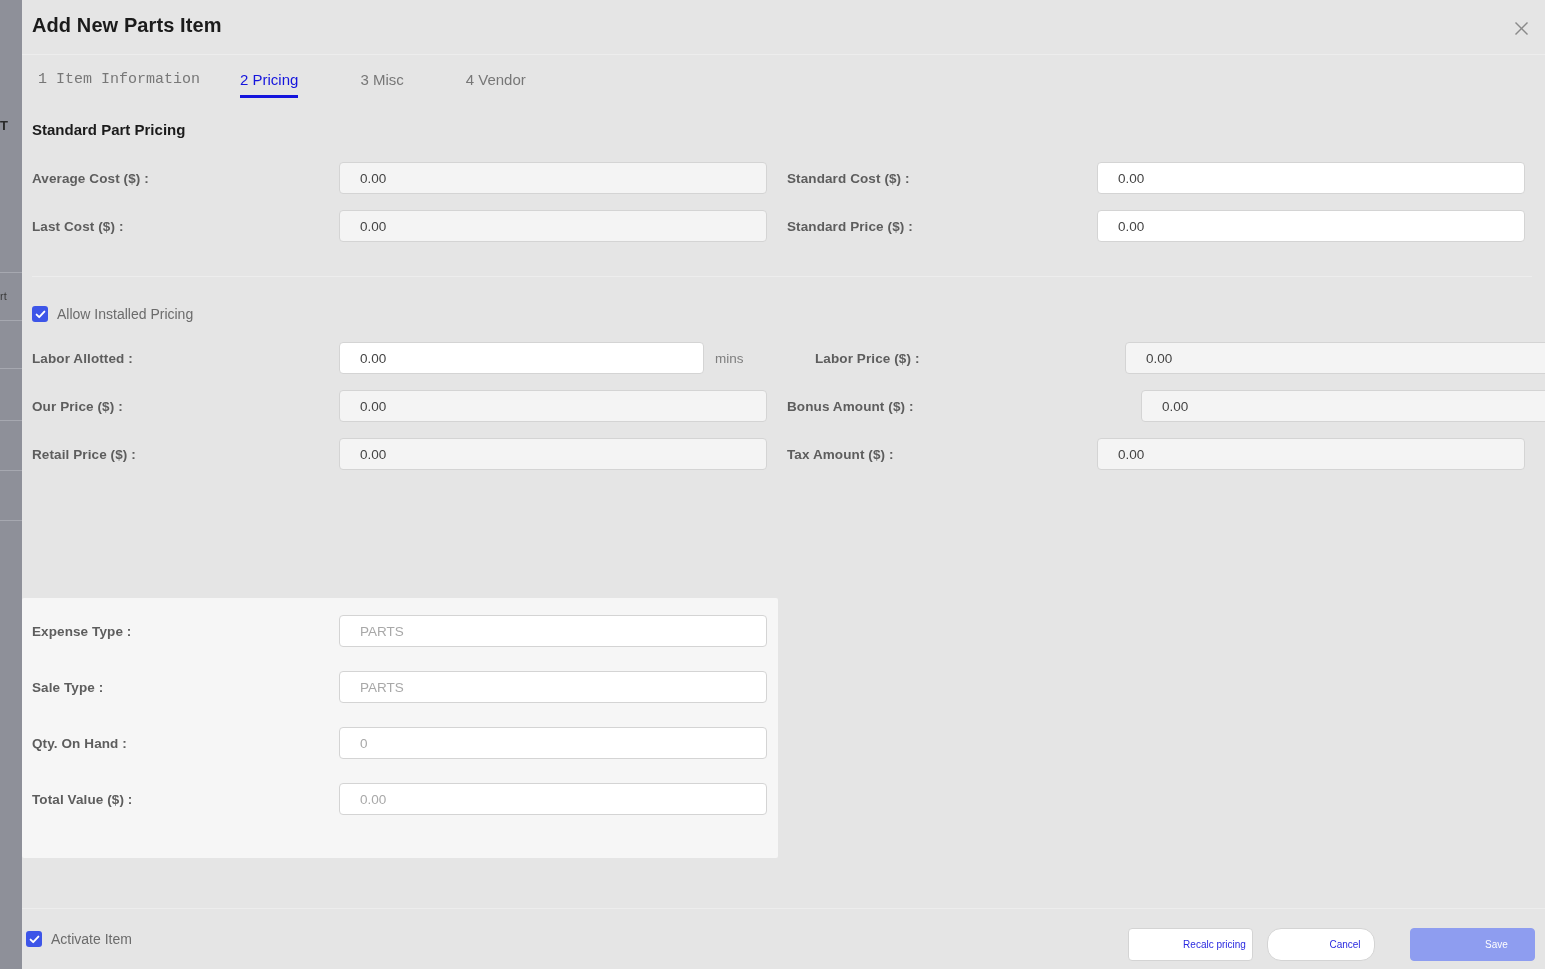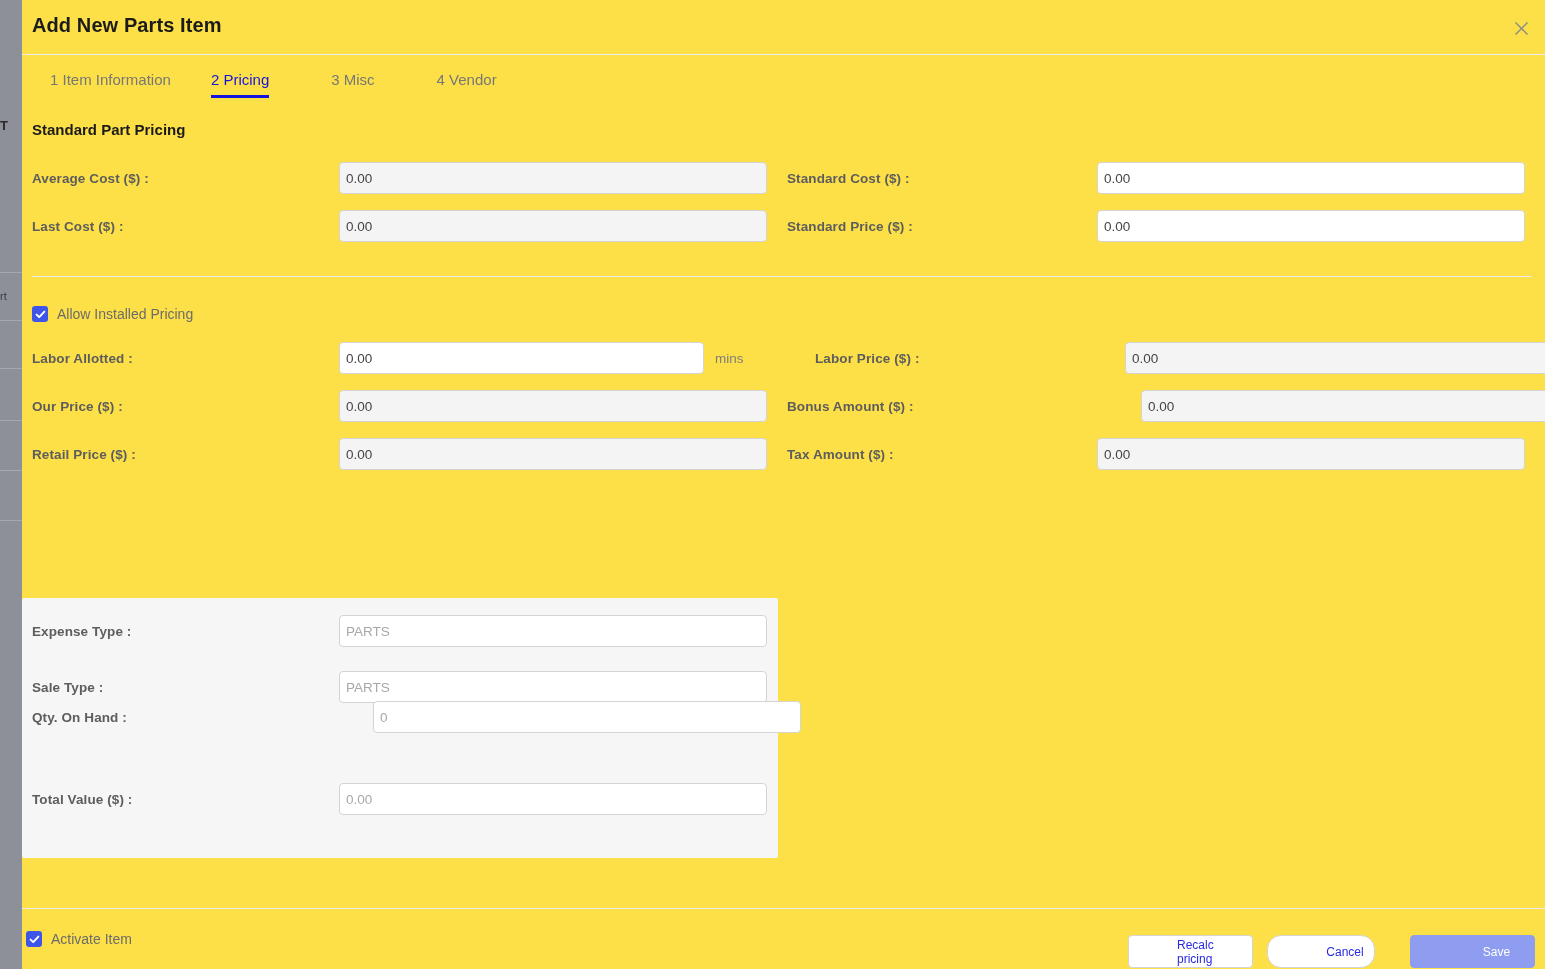--- a/index.html
+++ b/index.html
@@ -41,21 +41,21 @@
   #bg-strip .bg-line {
     position: absolute; left: 0; width: 22px; height: 1px;
     background: #a6a8b0;
   }
 
   
   #modal {
     position: absolute;
     left: 22px; top: 0;
     width: 1523px; height: 969px;
-    background: #fde047;
+    background: #e5e5e5;
     z-index: 5;
     display: flex;
     flex-direction: column;
   }
 
   
   .modal-header {
     position: relative;
     height: 55px;
     flex: 0 0 55px;
@@ -144,21 +144,21 @@
     white-space: nowrap;
     letter-spacing: 0.1px;
   }
   .field-input {
     height: 32px;
     border: 1px solid #d4d4d4;
     border-radius: 4px;
     background: #ffffff;
     font-size: 13.5px;
     color: #444444;
-    padding: 0 6px;
+    padding: 0 20px;
     font-family: "Liberation Sans", sans-serif;
     outline: none;
   }
   .field-input::placeholder { color: #a8a8a8; }
   .field-input.disabled {
     background: #f4f4f4;
     color: #444444;
   }
   .field-unit {
     font-size: 13.5px;
@@ -200,24 +200,24 @@
 
   
   .modal-footer {
     position: relative;
     flex: 0 0 61px;
     height: 61px;
     border-top: 1px solid #ededed;
   }
   .btn {
     position: absolute;
-    top: 26px;
+    top: 19px;
     height: 33px;
     border-radius: 4px;
-    font-size: 12px;
+    font-size: 10px;
     font-family: "Liberation Sans", sans-serif;
     cursor: pointer;
     display: flex;
     align-items: center;
     justify-content: center;
     border: 1px solid #d4d4d4;
     background: #ffffff;
     color: #2a2ae0;
     padding-left: 48px;
   }
@@ -248,21 +248,21 @@
     <div class="modal-title">Add New Parts Item</div>
     <div class="close-btn">
       <svg width="15" height="15" viewBox="0 0 15 15" aria-hidden="true">
         <line x1="1.5" y1="1.5" x2="13.5" y2="13.5" stroke="#8a8a8a" stroke-width="1.4"></line>
         <line x1="13.5" y1="1.5" x2="1.5" y2="13.5" stroke="#8a8a8a" stroke-width="1.4"></line>
       </svg>
     </div>
   </div>
 
   <div class="tabs">
-    <div class="tab" style="margin-left:12px;">1 Item Information</div>
+    <div class="tab" style="font-family:Liberation Mono, monospace;">1 Item Information</div>
     <div class="tab active" style="margin-left:40px;">2 Pricing</div>
     <div class="tab" style="margin-left:62px;">3 Misc</div>
     <div class="tab" style="margin-left:62px;">4 Vendor</div>
   </div>
 
   <div class="modal-body">
 
     <div class="section-title">Standard Part Pricing</div>
 
     <div class="field" style="left:10px; top:52px;">
@@ -332,21 +332,21 @@
     <div class="field" style="left:10px; top:505px;">
       <span class="field-label" style="width:307px;">Expense Type :</span>
       <input class="field-input" style="width: 428px;" placeholder="PARTS">
     </div>
 
     <div class="field" style="left:10px; top:561px;">
       <span class="field-label" style="width:307px;">Sale Type :</span>
       <input class="field-input" style="width: 428px;" placeholder="PARTS">
     </div>
 
-    <div class="field" style="left:10px; top:591px;gap:34px;">
+    <div class="field" style="left:10px; top:617px;">
       <span class="field-label" style="width:307px;">Qty. On Hand :</span>
       <input class="field-input" style="width: 428px;" placeholder="0">
     </div>
 
     <div class="field" style="left:10px; top:673px;">
       <span class="field-label" style="width:307px;">Total Value ($) :</span>
       <input class="field-input" style="width: 428px;" placeholder="0.00">
     </div>
 
   </div>

